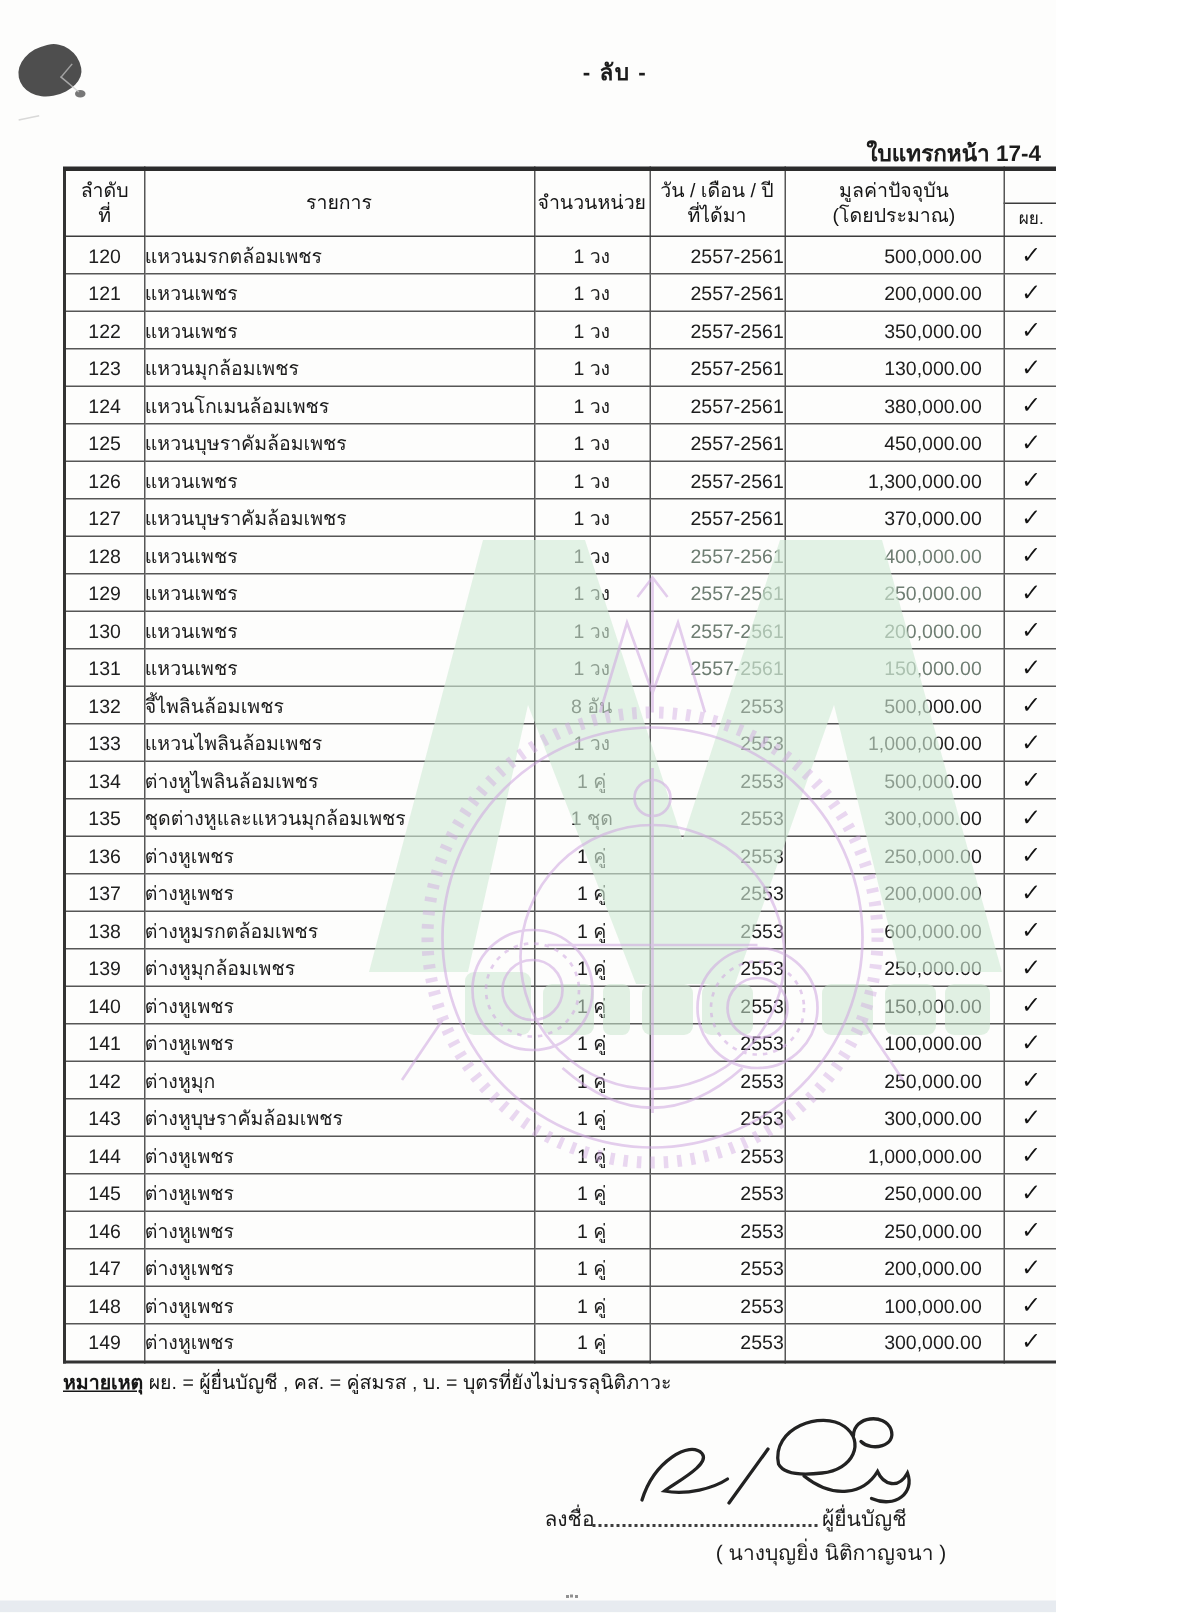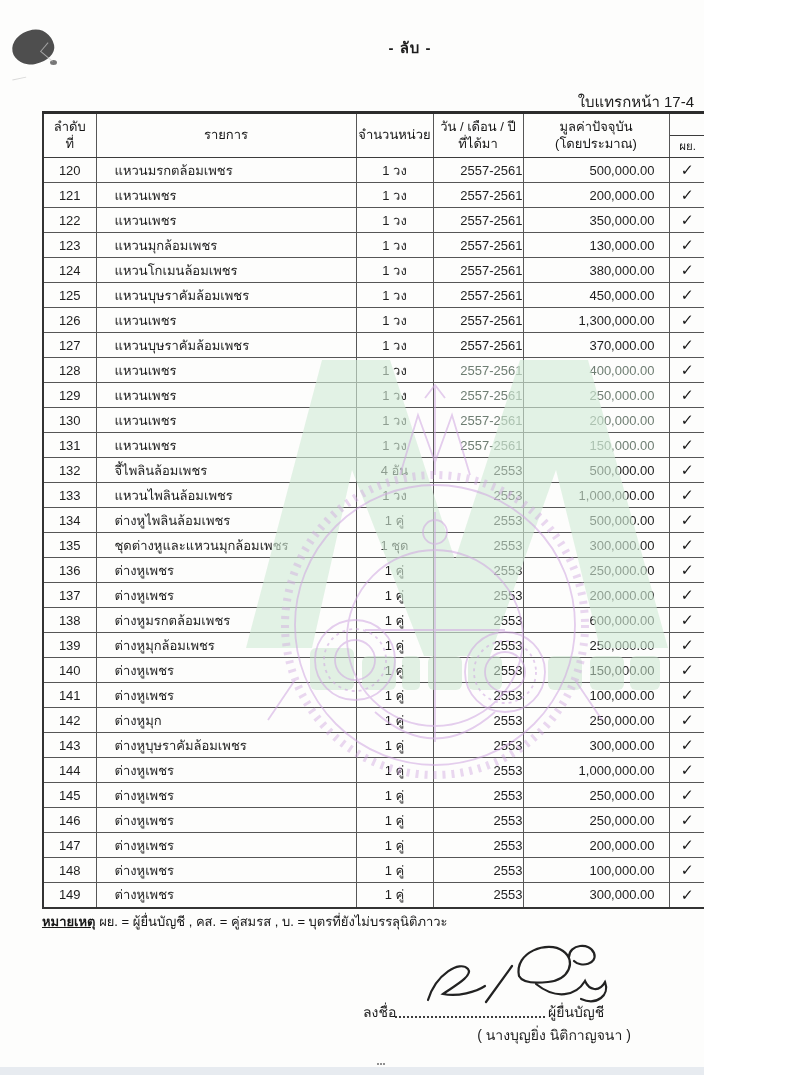--- a/index.html
+++ b/index.html
@@ -8,21 +8,21 @@
     position:relative; width:704px; height:1075px; overflow:hidden;
     background:#fdfdfc;
     font-family:"Liberation Sans","DejaVu Sans",sans-serif;
     color:#1c1c1c;
   }
 
   
   .secret-label { position:absolute; top:36px; left:355px; width:110px;
     text-align:center; font-size:15px; font-weight:bold; letter-spacing:1px; }
   .page-ref { position:absolute; top:90px; right:10px;
-    font-size:15px; font-weight:normal; }
+    font-size:15px; font-weight:bold; }
 
   
   .ink-blob { position:absolute; left:12px; top:30px; width:42px; height:34px;
     background:#3f3f3f; opacity:.92; transform:rotate(-12deg);
     border-radius:58% 46% 54% 50% / 54% 60% 44% 52%; }
   .ink-dot { position:absolute; left:50px; top:60px; width:7px; height:5px;
     background:#555; opacity:.8; border-radius:50%; }
   .pencil-1 { position:absolute; left:42px; top:46px; width:16px; height:12px;
     border-left:1px solid #c6c6c6; border-bottom:1px solid #cecece;
     transform:rotate(40deg); opacity:.7; }
@@ -41,21 +41,21 @@
   }
   .doc-table th, .doc-table td { border:1px solid #565656; background:transparent; }
   .doc-table { border:2px solid #333; border-top:3px solid #2c2c2c; }
   .doc-table thead th { font-weight:normal; font-size:13px; color:#161616;
     text-align:center; vertical-align:middle; line-height:1.25;
     border-bottom:1.5px solid #3c3c3c; }
   .doc-table thead tr.h1 th { height:23px; }
   .doc-table thead tr.h2 th { height:22px; font-size:11.5px; }
   .doc-table td { height:25px; padding:0; color:#1d1d1d; }
   td.c-idx  { text-align:center; }
-  td.c-item { text-align:left; padding-left:18px; }
+  td.c-item { text-align:left; padding-left:0; }
   td.c-qty  { text-align:center; }
   td.c-date { text-align:right; }
   td.c-val  { text-align:right; padding-right:14px; }
   td.c-own  { text-align:center; }
   td.faded  { color:#6e7d72; }
   .chk { display:inline-block; font-size:15px; font-weight:bold; color:#141414;
     transform:skewX(-8deg) rotate(-4deg); line-height:1; }
 
   
   .footnote { position:absolute; left:42px; top:911px; width:724px;
@@ -299,21 +299,21 @@
       <td class="c-date faded">2557-2561</td>
       <td class="c-val faded">150,000.00</td>
       <td class="c-own"><span class="chk">✓</span></td>
       <td class="c-own"></td>
       <td class="c-own"></td>
     </tr>
 
     <tr>
       <td class="c-idx">132</td>
       <td class="c-item">จี้ไพลินล้อมเพชร</td>
-      <td class="c-qty">4 อัน</td>
+      <td class="c-qty">8 อัน</td>
       <td class="c-date">2553</td>
       <td class="c-val">500,000.00</td>
       <td class="c-own"><span class="chk">✓</span></td>
       <td class="c-own"></td>
       <td class="c-own"></td>
     </tr>
 
     <tr>
       <td class="c-idx">133</td>
       <td class="c-item">แหวนไพลินล้อมเพชร</td>

